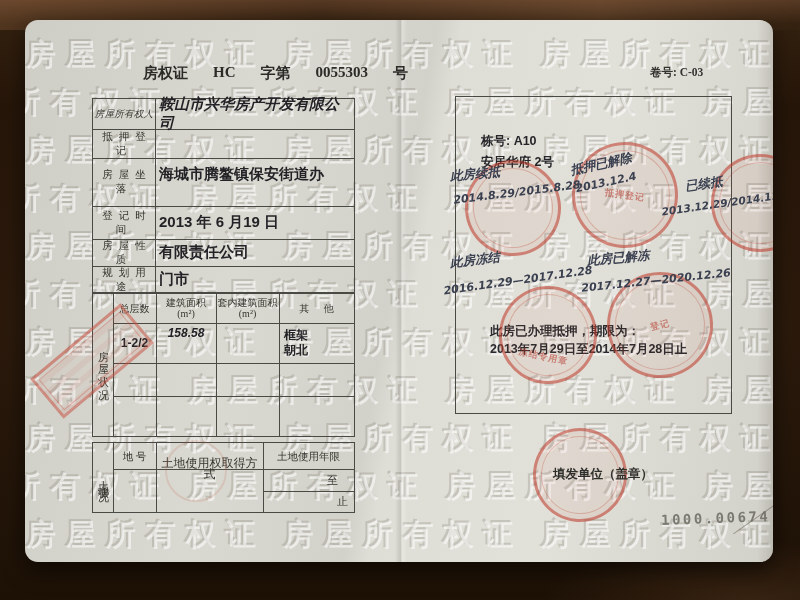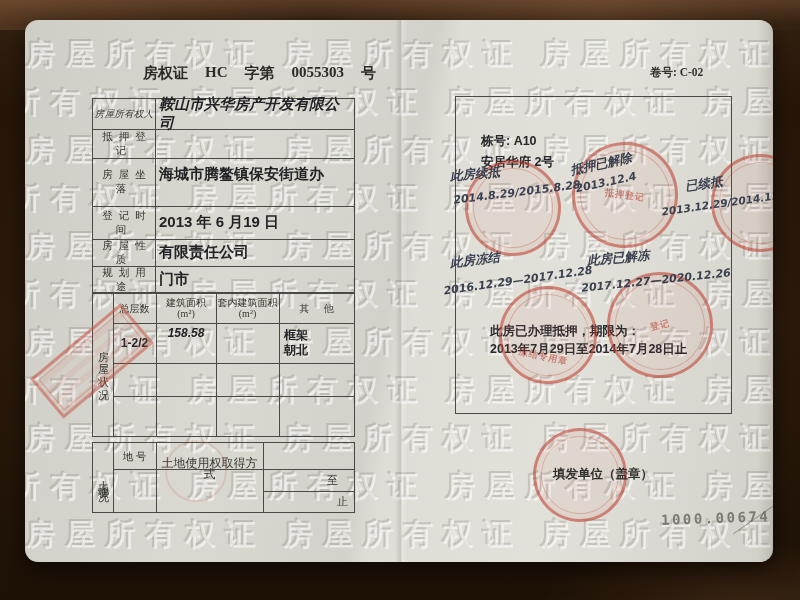--- a/index.html
+++ b/index.html
@@ -27,21 +27,21 @@
   
   .watermark{position:absolute;inset:0;overflow:hidden;padding-top:10px;}
   .wm-row{white-space:nowrap;font-size:30px;font-weight:bold;line-height:48px;letter-spacing:10px;
     color:rgba(216,215,207,0);
     text-shadow:1px 1px 0 rgba(255,255,255,0.55),-1px -1px 0 rgba(118,115,105,0.26);}
   .wm-row:nth-child(even){margin-left:-95px;}
   
   .lbl{color:#35352f;}
   .val{font-family:"Liberation Sans","DejaVu Sans",sans-serif;font-weight:bold;color:#232327;}
   
-  .title-row{left:118px;top:44px;display:flex;gap:17px;font-weight:bold;font-size:15px;color:#2b2b28;}
+  .title-row{left:118px;top:44px;display:flex;gap:25px;font-weight:bold;font-size:15px;color:#2b2b28;}
   .vol{left:625px;top:45px;font-size:11.5px;font-weight:bold;color:#333330;}
   
   .tbl{border:1px solid #4a4a44;position:absolute;}
   .upper{left:67px;top:78px;width:261px;height:194px;}
   .urow{position:absolute;left:0;right:0;border-bottom:1px solid #4a4a44;}
   .urow.last{border-bottom:none;}
   .ulabel{position:absolute;left:0;top:0;bottom:0;width:62px;border-right:1px solid #4a4a44;
     display:flex;align-items:center;justify-content:center;font-size:10.5px;}
   .sp4{letter-spacing:6px;text-indent:6px;text-align:center;}
   .sp6{font-size:9.5px;letter-spacing:0.3px;}
@@ -181,32 +181,35 @@
     <div class="vline" style="left:63px;"></div>
     <div class="vline" style="left:170px;"></div>
     <div class="hline" style="left:20px;right:0;top:26px;"></div>
     <div class="hline" style="left:170px;right:0;top:48px;"></div>
     <div class="hcell" style="left:20px;width:43px;top:0;height:26px;font-size:10.5px;">
       <span>地 号</span>
     </div>
     <div class="hcell" style="left:63px;width:107px;top:0;height:26px;font-size:12px;margin-top:13px;">
       <span>土地使用权取得方式</span>
     </div>
+    <div class="hcell" style="left:170px;width:91px;top:0;height:26px;font-size:10.5px;">
+      <span>土地使用年限</span>
+    </div>
     <div class="hcell" style="left:170px;width:75px;top:26px;height:22px;align-items:flex-end;font-size:11px;">
       <span>至</span>
     </div>
     <div class="hcell" style="left:170px;width:85px;top:48px;height:21px;align-items:flex-end;font-size:11px;">
       <span>止</span>
     </div>
   </div>
 
   <div class="rect-stamp"></div>
   <div class="ghost-circle"></div>
 
-  <div class="abs vol">卷号: C-02</div>
+  <div class="abs vol">卷号: C-03</div>
 
   <div class="appendix">
     <div class="app-line" style="left:25px;top:36px;">栋号: A10</div>
     <div class="app-line" style="left:25px;top:57px;">安居华府  2号</div>
     <div class="mortgage" style="left:34px;top:226px;">此房已办理抵押，期限为：</div>
     <div class="mortgage" style="left:34px;top:244px;">2013年7月29日至2014年7月28日止</div>
   </div>
 
   <div class="stamp" style="left:440px;top:140px;width:90px;height:90px;transform:rotate(-10deg);"></div>
   <div class="stamp" style="left:547px;top:122px;width:100px;height:100px;transform:rotate(8deg);">

